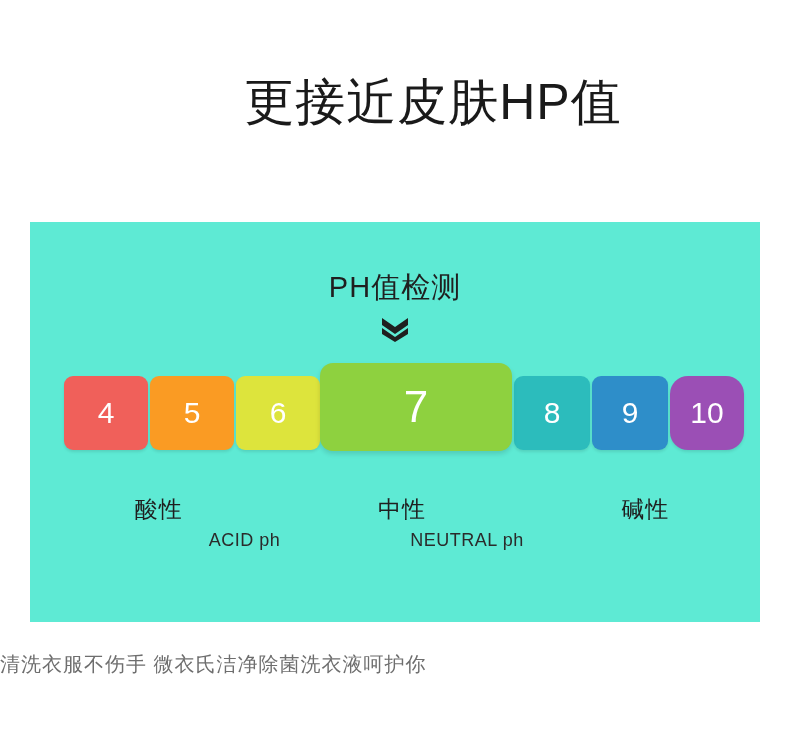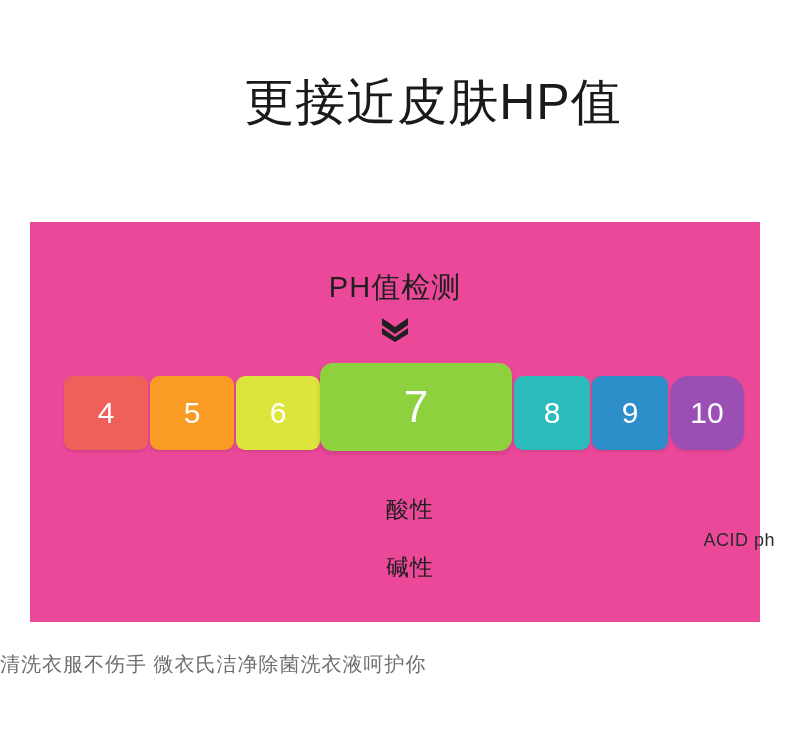--- a/index.html
+++ b/index.html
@@ -94,25 +94,24 @@
     height: 88px;
     border-radius: 13px;
     font-size: 44px;
     z-index: 5;
     box-shadow: 0 3px 5px rgba(0,0,0,0.13);
   }
 
   
   .cat-labels {
     position: absolute;
-    left: 15px;
+    left: 7px;
     top: 272px;
     width: 730px;
     display: flex;
-    flex-direction: column;
   }
   .cat {
     flex: 1 1 0;
     text-align: center;
   }
   .cat-cn {
     font-size: 23px;
     line-height: 30px;
     color: #1f1f1f;
     letter-spacing: 1px;
@@ -136,21 +135,21 @@
     line-height: 28px;
     color: #6e6e6e;
     letter-spacing: 1px;
   }
 </style>
 </head>
 <body style="background: rgb(255, 255, 255);">
 
 <div class="page-title">更接近皮肤HP值</div>
 
-<div class="panel" style="background: #ec4899;">
+<div class="panel" style="background: #5eead4;">
 
   <div class="panel-heading">PH值检测</div>
 
   <div class="chevron-wrap">
     <svg width="30" height="26" viewBox="0 0 30 26" aria-hidden="true">
       <path d="M2 2 L15 11 L28 2 L28 9 L15 18 L2 9 Z" fill="#1f1f1f"></path>
       <path d="M2 12 L15 21 L28 12 L28 18 L15 26 L2 18 Z" fill="#1f1f1f"></path>
     </svg>
   </div>
 
@@ -177,19 +176,23 @@
         <span>10</span>
       </div>
   </div>
 
   <div class="cat-labels">
     <div class="cat">
       <div class="cat-cn">酸性</div>
       <div class="cat-en">ACID ph</div>
     </div>
     <div class="cat">
+      <div class="cat-cn">中性</div>
+      <div class="cat-en">NEUTRAL ph</div>
+    </div>
+    <div class="cat">
       <div class="cat-cn">碱性</div>
     </div>
   </div>
 
 </div>
 
 <div class="footer-caption">清洗衣服不伤手 微衣氏洁净除菌洗衣液呵护你</div>
 
 </body></html>

